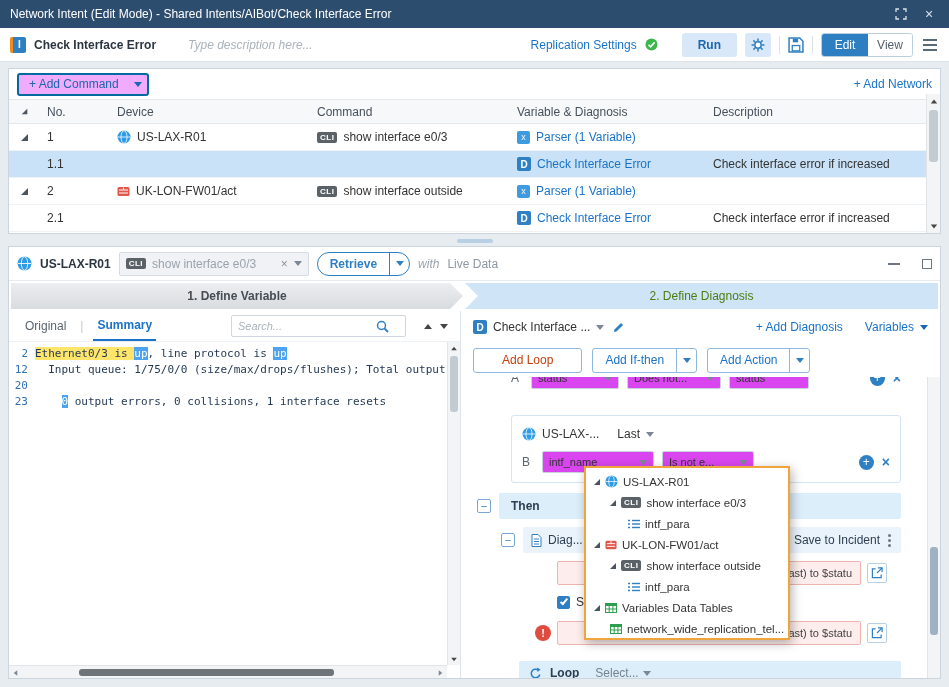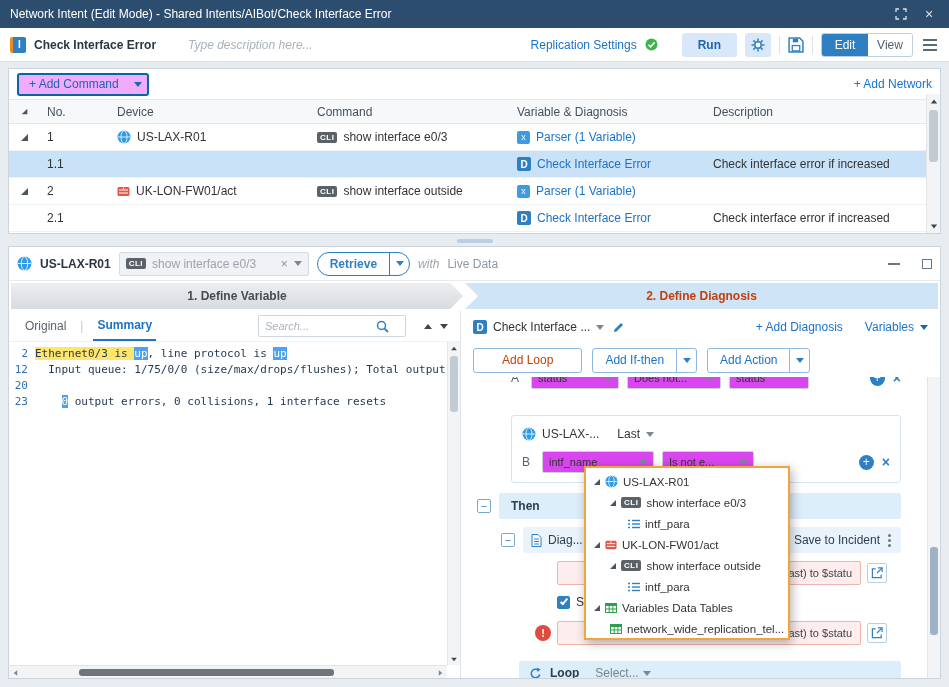--- a/index.html
+++ b/index.html
@@ -83,33 +83,33 @@
   .btn-retrieve .main{padding:0 12px;display:flex;align-items:center;color:#2f80c3;font-weight:bold}
   .btn-retrieve .arrow{width:20px;display:flex;align-items:center;justify-content:center;border-left:1px solid #2f80c3}
   .with-txt{font-style:italic;color:#9aa3ad}
   .live-txt{color:#8d97a1}
   .win-min{width:12px;height:2px;background:#6b7680}
   .win-rest{width:10px;height:10px;border:1px solid #6b7680}
 
   
   .steps{display:flex;height:26px;margin:2px 2px;position:relative}
   .step1{width:452px;background:linear-gradient(#eceef0,#d8dbdf);color:#454c54;font-weight:bold;display:flex;align-items:center;justify-content:center;clip-path:polygon(0 0,calc(100% - 13px) 0,100% 50%,calc(100% - 13px) 100%,0 100%)}
-  .step2{flex:1;margin-left:2px;background:#cfe4f7;color:#c2410c;font-weight:bold;display:flex;align-items:center;justify-content:center;clip-path:polygon(0 0,100% 0,100% 100%,0 100%,13px 50%)}
+  .step2{flex:1;margin-left:2px;background:#cfe4f7;color:#4d7c0f;font-weight:normal;display:flex;align-items:center;justify-content:center;clip-path:polygon(0 0,100% 0,100% 100%,0 100%,13px 50%)}
 
   
   .panes{flex:1;display:flex;position:relative}
   .pane-left{width:452px;position:relative;border-right:1px solid #dfe4e9}
   .pane-right{flex:1;position:relative}
 
   
   .tabs{height:31px;display:flex;align-items:center;padding:0 12px;gap:10px;border-bottom:1px solid #eef1f4}
   .tab{color:#5a646e;cursor:pointer;padding:0 4px}
   .tab.active{color:#1a73c8;font-weight:bold;border-bottom:2px solid #1a73c8;height:100%;display:flex;align-items:center}
   .tab-sep{color:#c3cbd3}
-  .searchbox{margin-left:auto;width:148px;height:22px;border:1px solid #cfd6dd;border-radius:2px;display:flex;align-items:center;padding:0 16px 0 6px;gap:12px}
+  .searchbox{margin-left:auto;width:175px;height:22px;border:1px solid #cfd6dd;border-radius:2px;display:flex;align-items:center;padding:0 16px 0 6px;gap:12px}
   .searchbox input{flex:1;border:none;outline:none;font-size:11px;min-width:10px;background:transparent}
   .searchbox input::placeholder{font-style:italic;color:#aab2ba}
   .navtris{display:flex;gap:8px;align-items:center;margin-left:8px;cursor:pointer}
   .code{position:absolute;top:31px;left:0;right:13px;bottom:13px;font-family:"DejaVu Sans Mono",monospace;font-size:11px;padding-top:4px;overflow:hidden;background:#fff;cursor:text}
   .cline{display:flex;height:16px;line-height:16px;white-space:pre}
   .ln{width:26px;text-align:right;padding-right:7px;color:#2f6fb2;flex:none}
   .lt{color:#1f3550;white-space:pre}
   .hl-y{background:#ffe66b}
   .hl-b{background:#4da3f0;color:#fff}
 

